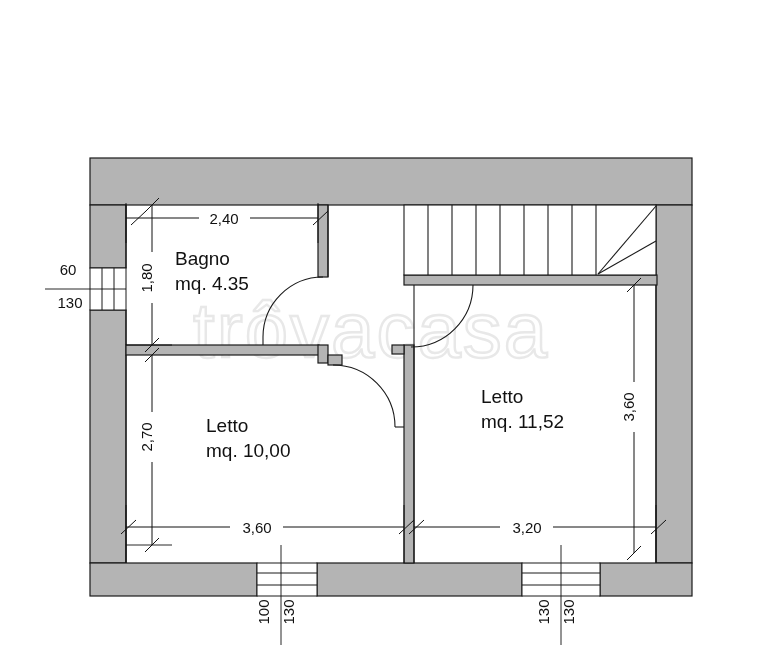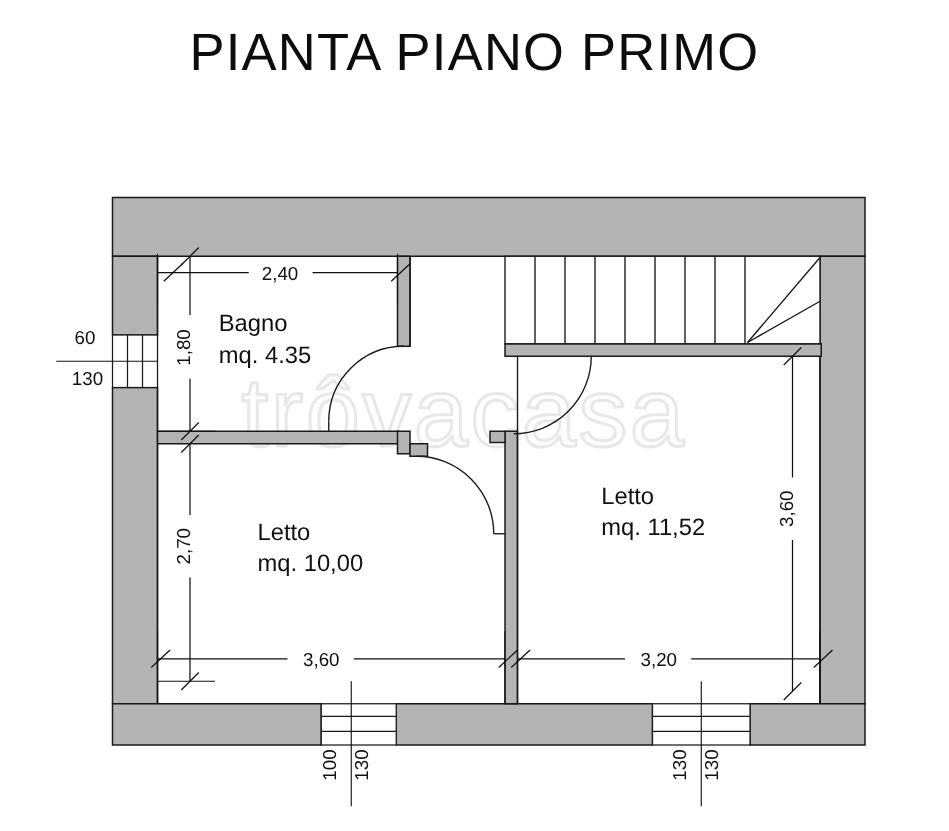--- a/index.html
+++ b/index.html
@@ -53,21 +53,20 @@
     stroke: #e8e8e8;
     stroke-width: 2.4;
     letter-spacing: 2px;
   }
 </style>
 </head>
 <body>
 
 <div id="plan-root">
 
-  <div id="plan-title">PIANTA PIANO PRIMO</div>
 
   <svg id="plan-svg" width="759" height="665" viewBox="0 0 759 665">
 
     <g>
       <text class="wm" x="193" y="357">trôvacasa</text>
     </g>
 
     <g stroke="#1a1a1a" stroke-width="1.2" fill="#b4b4b4">
 
       <rect x="90" y="158" width="602" height="47"></rect>

